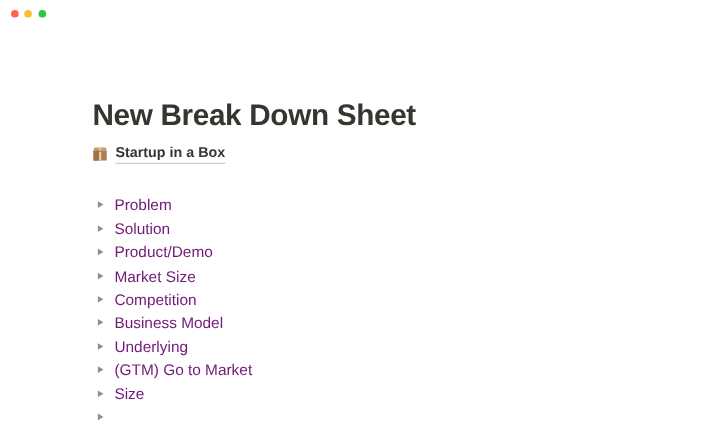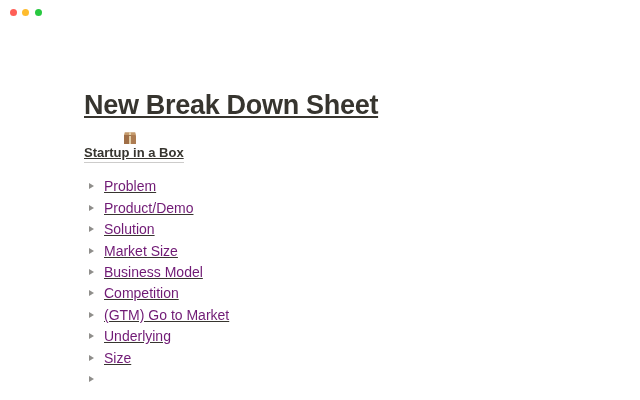--- a/index.html
+++ b/index.html
@@ -17,39 +17,38 @@
   .traffic { position: absolute; top: 8.5px; left: 9.5px; display: flex; gap: 5.5px; }
   .traffic-dot {
     width: 7px; height: 7px; border-radius: 50%;
     border: none; padding: 0; cursor: pointer; display: block;
   }
   .dot-close    { background: #ff5f57; }
   .dot-minimize { background: #febc2e; }
   .dot-zoom     { background: #28c840; }
 
   
-  .content { padding: 89px 40px 0 84px; text-decoration: underline; }
+  .content { padding: 89px 40px 0 84px; }
 
   .page-title {
     font-size: 27px;
     line-height: 1.25;
     font-weight: 700;
     letter-spacing: -0.3px;
     color: #37352f;
     cursor: text;
   }
 
   .page-link-row {
     margin-top: 8px;
     display: flex;
     align-items: center;
     height: 18px;
     cursor: pointer;
     width: max-content;
-    flex-direction: column;
   }
   .page-link-icon { width: 14px; height: 14px; margin-right: 7px; flex: 0 0 auto; }
   .page-link-label {
     font-size: 13px;
     font-weight: 600;
     color: #37352f;
     line-height: 16px;
     border-bottom: 1px solid rgba(55, 53, 47, 0.25);
     padding-bottom: 1px;
   }
@@ -118,63 +117,63 @@
         <button class="toggle-btn">
             <span class="tri"></span>
           </button>
         <span class="toggle-label">Problem</span>
       </div>
 
       <div class="toggle-row">
         <button class="toggle-btn">
             <span class="tri"></span>
           </button>
-        <span class="toggle-label">Product/Demo</span>
+        <span class="toggle-label">Solution</span>
       </div>
 
       <div class="toggle-row">
         <button class="toggle-btn">
             <span class="tri"></span>
           </button>
-        <span class="toggle-label">Solution</span>
+        <span class="toggle-label">Product/Demo</span>
       </div>
 
       <div class="toggle-row">
         <button class="toggle-btn">
             <span class="tri"></span>
           </button>
         <span class="toggle-label">Market Size</span>
       </div>
 
       <div class="toggle-row">
         <button class="toggle-btn">
             <span class="tri"></span>
           </button>
+        <span class="toggle-label">Competition</span>
+      </div>
+
+      <div class="toggle-row">
+        <button class="toggle-btn">
+            <span class="tri"></span>
+          </button>
         <span class="toggle-label">Business Model</span>
       </div>
 
       <div class="toggle-row">
         <button class="toggle-btn">
             <span class="tri"></span>
           </button>
-        <span class="toggle-label">Competition</span>
+        <span class="toggle-label">Underlying</span>
       </div>
 
       <div class="toggle-row">
         <button class="toggle-btn">
             <span class="tri"></span>
           </button>
         <span class="toggle-label">(GTM) Go to Market</span>
-      </div>
-
-      <div class="toggle-row">
-        <button class="toggle-btn">
-            <span class="tri"></span>
-          </button>
-        <span class="toggle-label">Underlying</span>
       </div>
 
       <div class="toggle-row">
         <button class="toggle-btn">
             <span class="tri"></span>
           </button>
         <span class="toggle-label">Size</span>
       </div>
 
       <div class="toggle-row">

